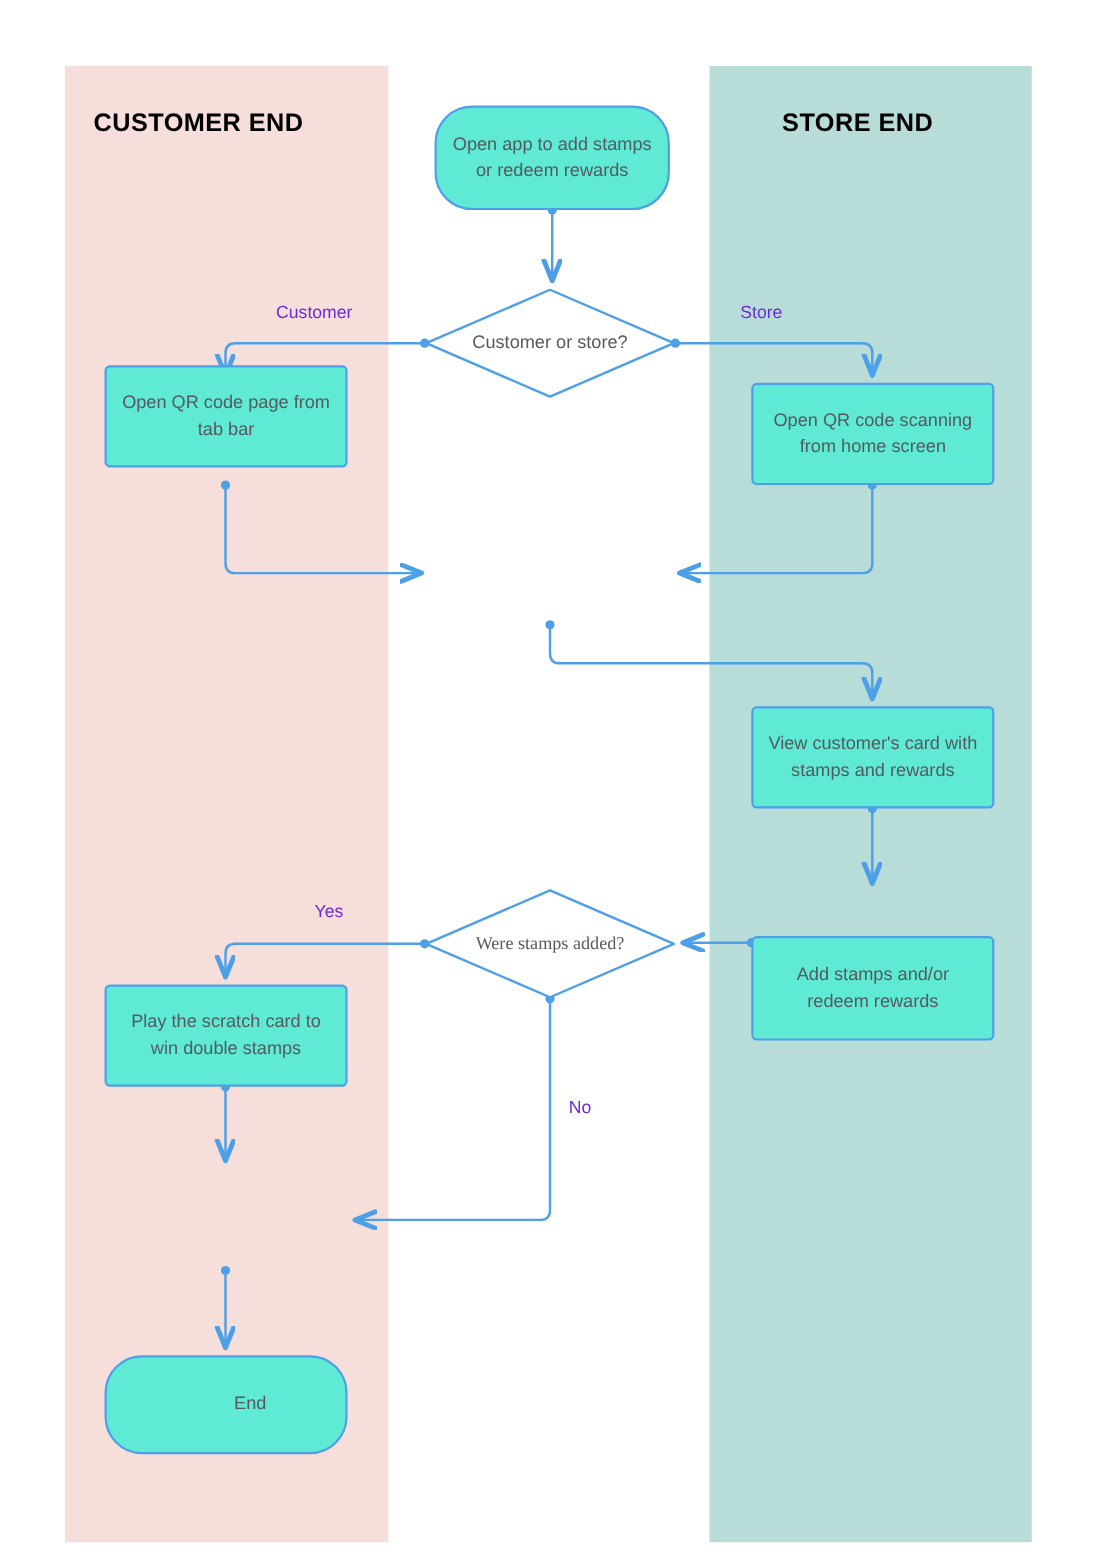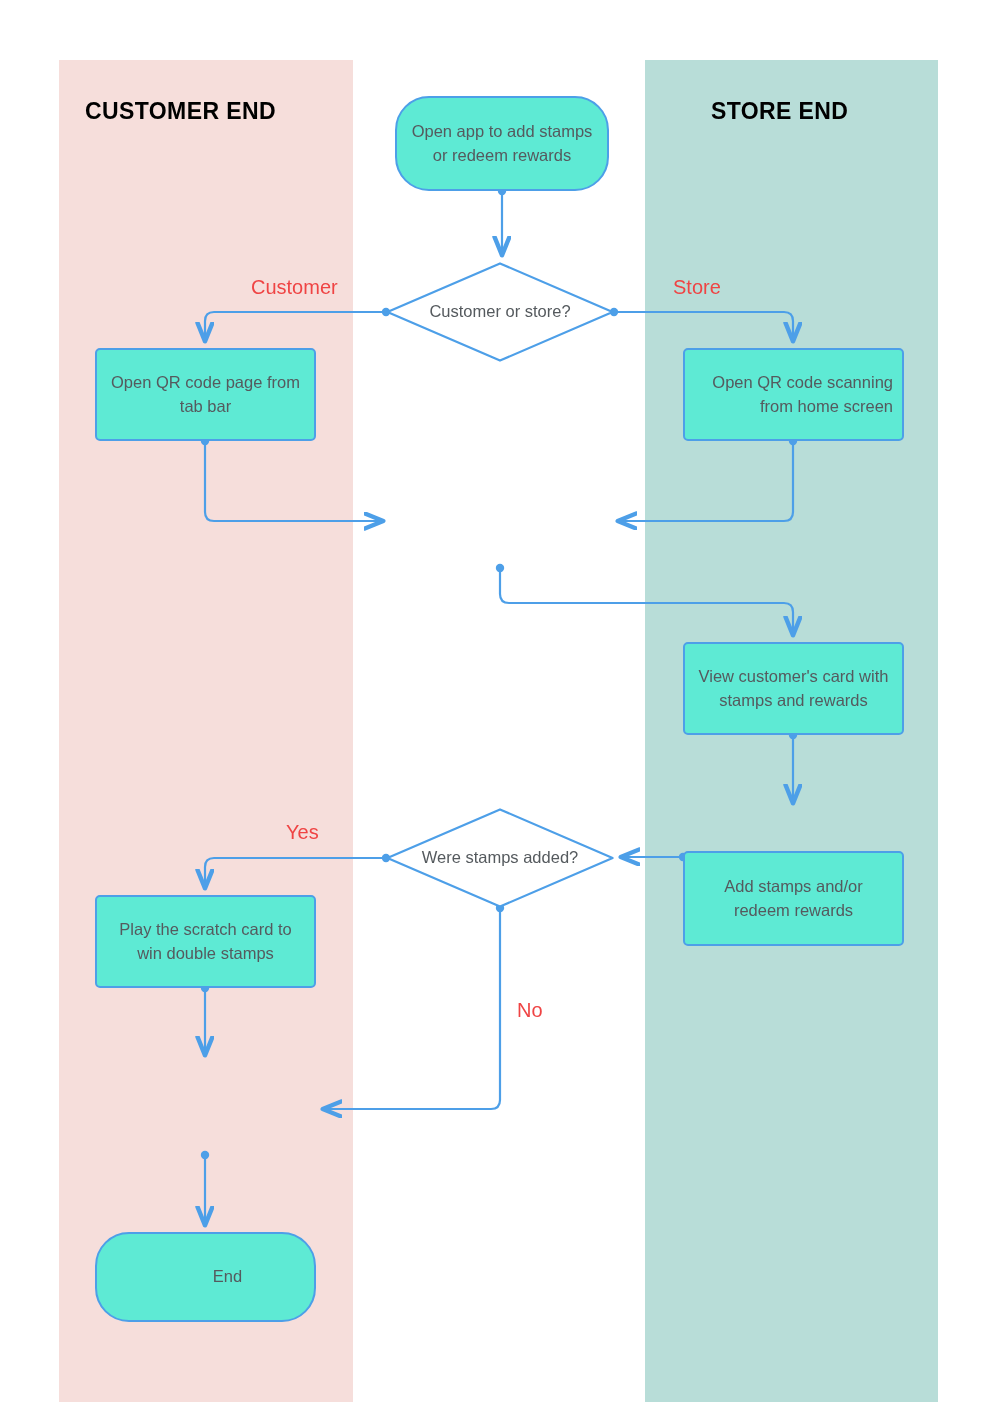--- a/index.html
+++ b/index.html
@@ -13,21 +13,21 @@
         box-sizing:border-box;display:flex;align-items:center;justify-content:center;
         text-align:center;color:#555a5e;font-size:16.5px;line-height:1.45;}
   .node.rect{border-radius:5px;}
   .node.round{border-radius:34px;}
   .node .txt{padding:0 9px;}
   .diamond-wrap{position:absolute;}
   .diamond-wrap svg{position:absolute;left:0;top:0;overflow:visible;}
   .diamond-label{position:absolute;inset:0;display:flex;align-items:center;
                  justify-content:center;text-align:right;color:#555a5e;
                  font-size:16.5px;line-height:1.45;pointer-events:none;}
-  .edge-label{position:absolute;font-size:20px;color:#ef4444;white-space:nowrap;}
+  .edge-label{position:absolute;font-size:16px;color:#6d28d9;white-space:nowrap;}
   .edges{position:absolute;left:0;top:0;width:1000px;height:1420px;pointer-events:none;}
 </style>
 </head>
 <body>
 
 <div id="canvas">
 
   <div class="band" id="band-customer" style="left: 59px; top: 60px; width: 294px; height: 1342px; background: rgb(246, 222, 219);"></div>
   <div class="band" id="band-store" style="left: 645px; top: 60px; width: 293px; height: 1342px; background: rgb(184, 221, 216);"></div>
 
@@ -91,38 +91,38 @@
 
   <div class="diamond-wrap" id="node-decide-who" style="left: 386px; top: 262px; width: 228px; height: 100px;">
     <svg width="228" height="100" viewBox="0 0 228 100" xmlns="http://www.w3.org/2000/svg">
       <polygon points="114,1.4 226.6,50 114,98.6 1.4,50" fill="#ffffff" stroke="#4d9fe8" stroke-width="2.2" stroke-linejoin="round"></polygon>
     </svg>
     <div class="diamond-label">
         <span>Customer or store?</span>
       </div>
   </div>
 
-  <div class="node rect" id="node-cust-qr" style="left: 95px; top: 348px; width: 221px; height: 93px; text-align: center;">
+  <div class="node rect" id="node-cust-qr" style="left: 95px; top: 332px; width: 221px; height: 93px; text-align: center;">
     <span class="txt">Open QR code page from tab bar</span>
   </div>
 
-  <div class="node rect" id="node-store-scan" style="left: 683px; top: 348px; width: 221px; height: 93px; text-align: right;">
+  <div class="node rect" id="node-store-scan" style="left: 683px; top: 348px; width: 221px; height: 93px;">
     <span class="txt">Open QR code scanning from home screen</span>
   </div>
 
 
   <div class="node rect" id="node-view-card" style="left: 683px; top: 642px; width: 221px; height: 93px; justify-content: center;">
     <span class="txt">View customer's card with stamps and rewards</span>
   </div>
 
   <div class="node rect" id="node-add-stamps" style="left: 683px; top: 851px; width: 221px; height: 95px;">
     <span class="txt">Add stamps and/or redeem rewards</span>
   </div>
 
-  <div class="diamond-wrap" id="node-decide-added" style="left: 386px; top: 808px; width: 228px; height: 100px;">
+  <div class="diamond-wrap" id="node-decide-added" style="left: 386px; top: 808px; width: 228px; height: 100px; font-family: Liberation Serif, serif;">
     <svg width="228" height="100" viewBox="0 0 228 100" xmlns="http://www.w3.org/2000/svg">
       <polygon points="114,1.4 226.6,50 114,98.6 1.4,50" fill="#ffffff" stroke="#4d9fe8" stroke-width="2.2" stroke-linejoin="round"></polygon>
     </svg>
     <div class="diamond-label">
         <span>Were stamps added?</span>
       </div>
   </div>
 
   <div class="node rect" id="node-scratch" style="left: 95px; top: 895px; width: 221px; height: 93px; justify-content: center;">
     <span class="txt">Play the scratch card to win double stamps</span>

